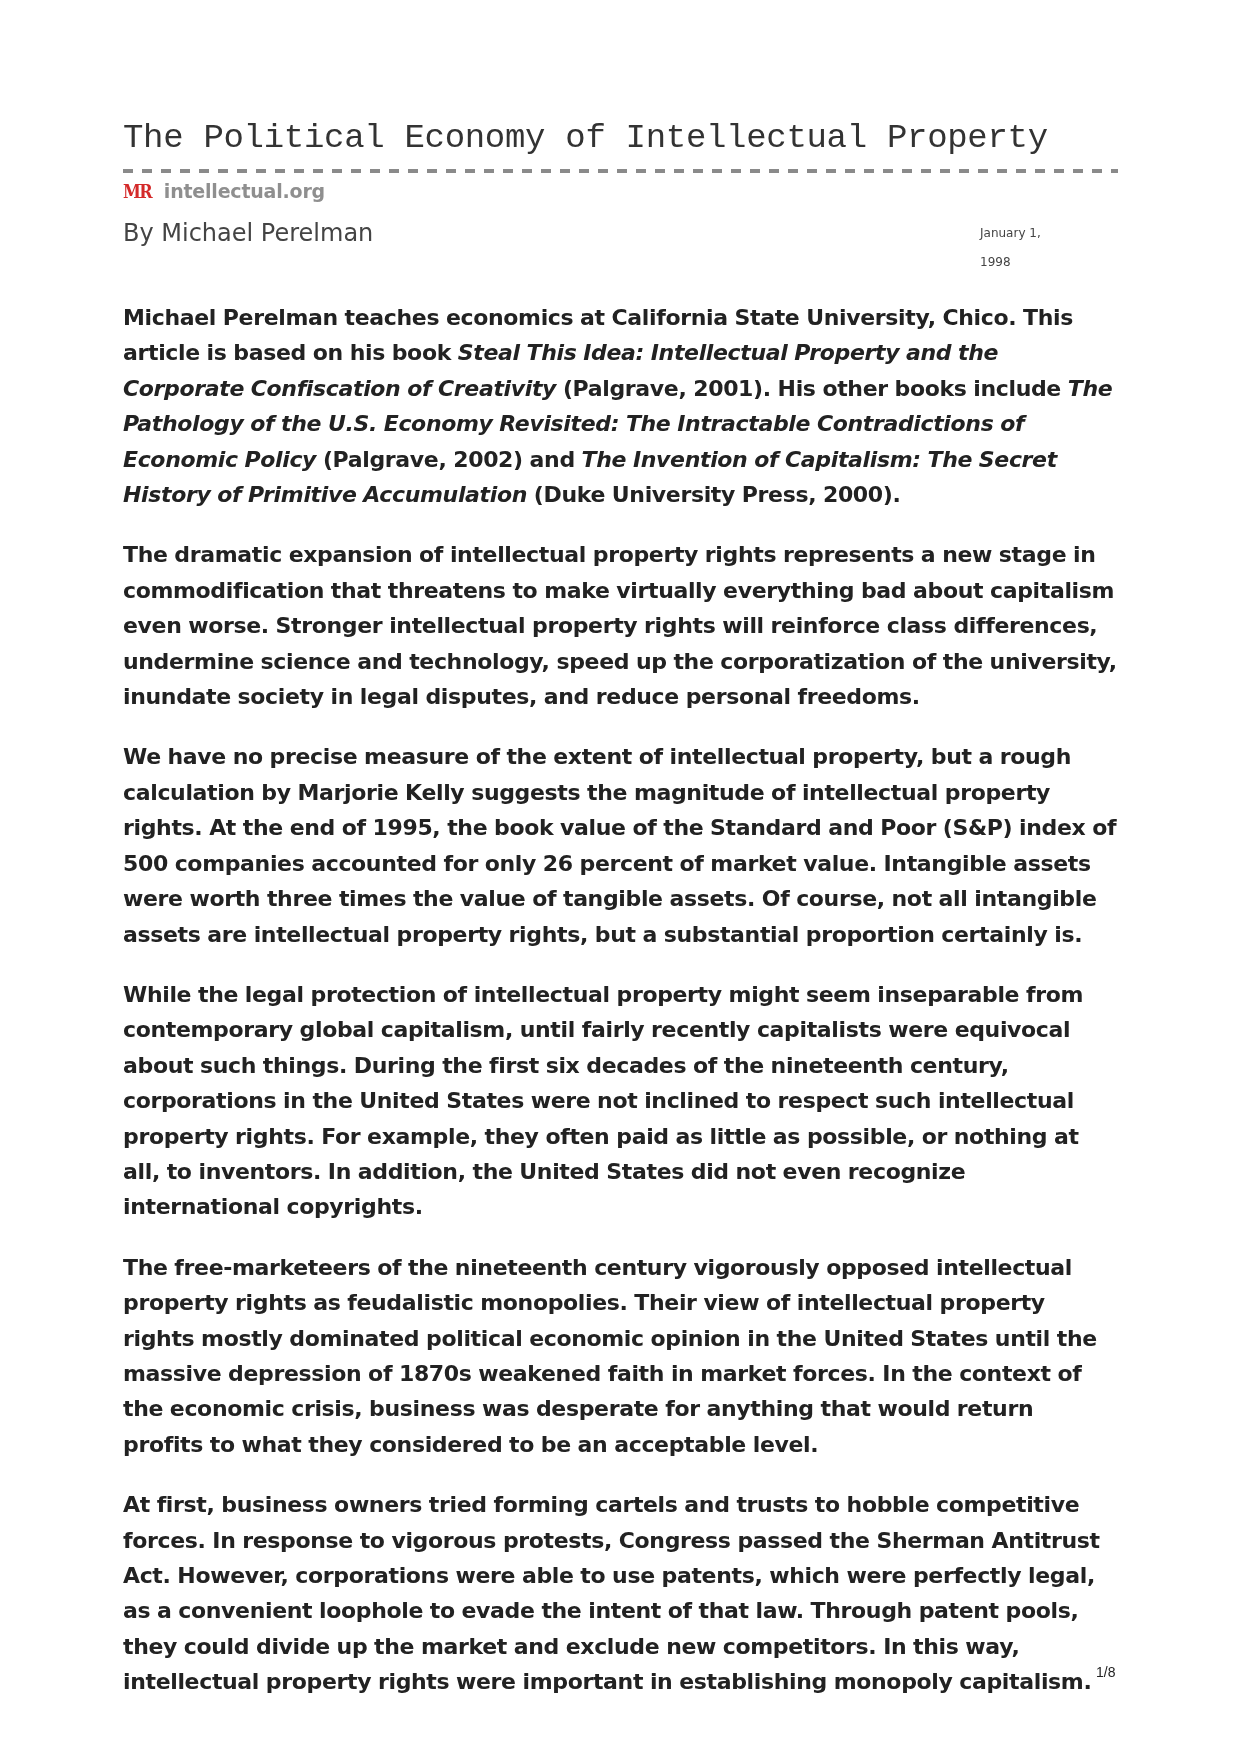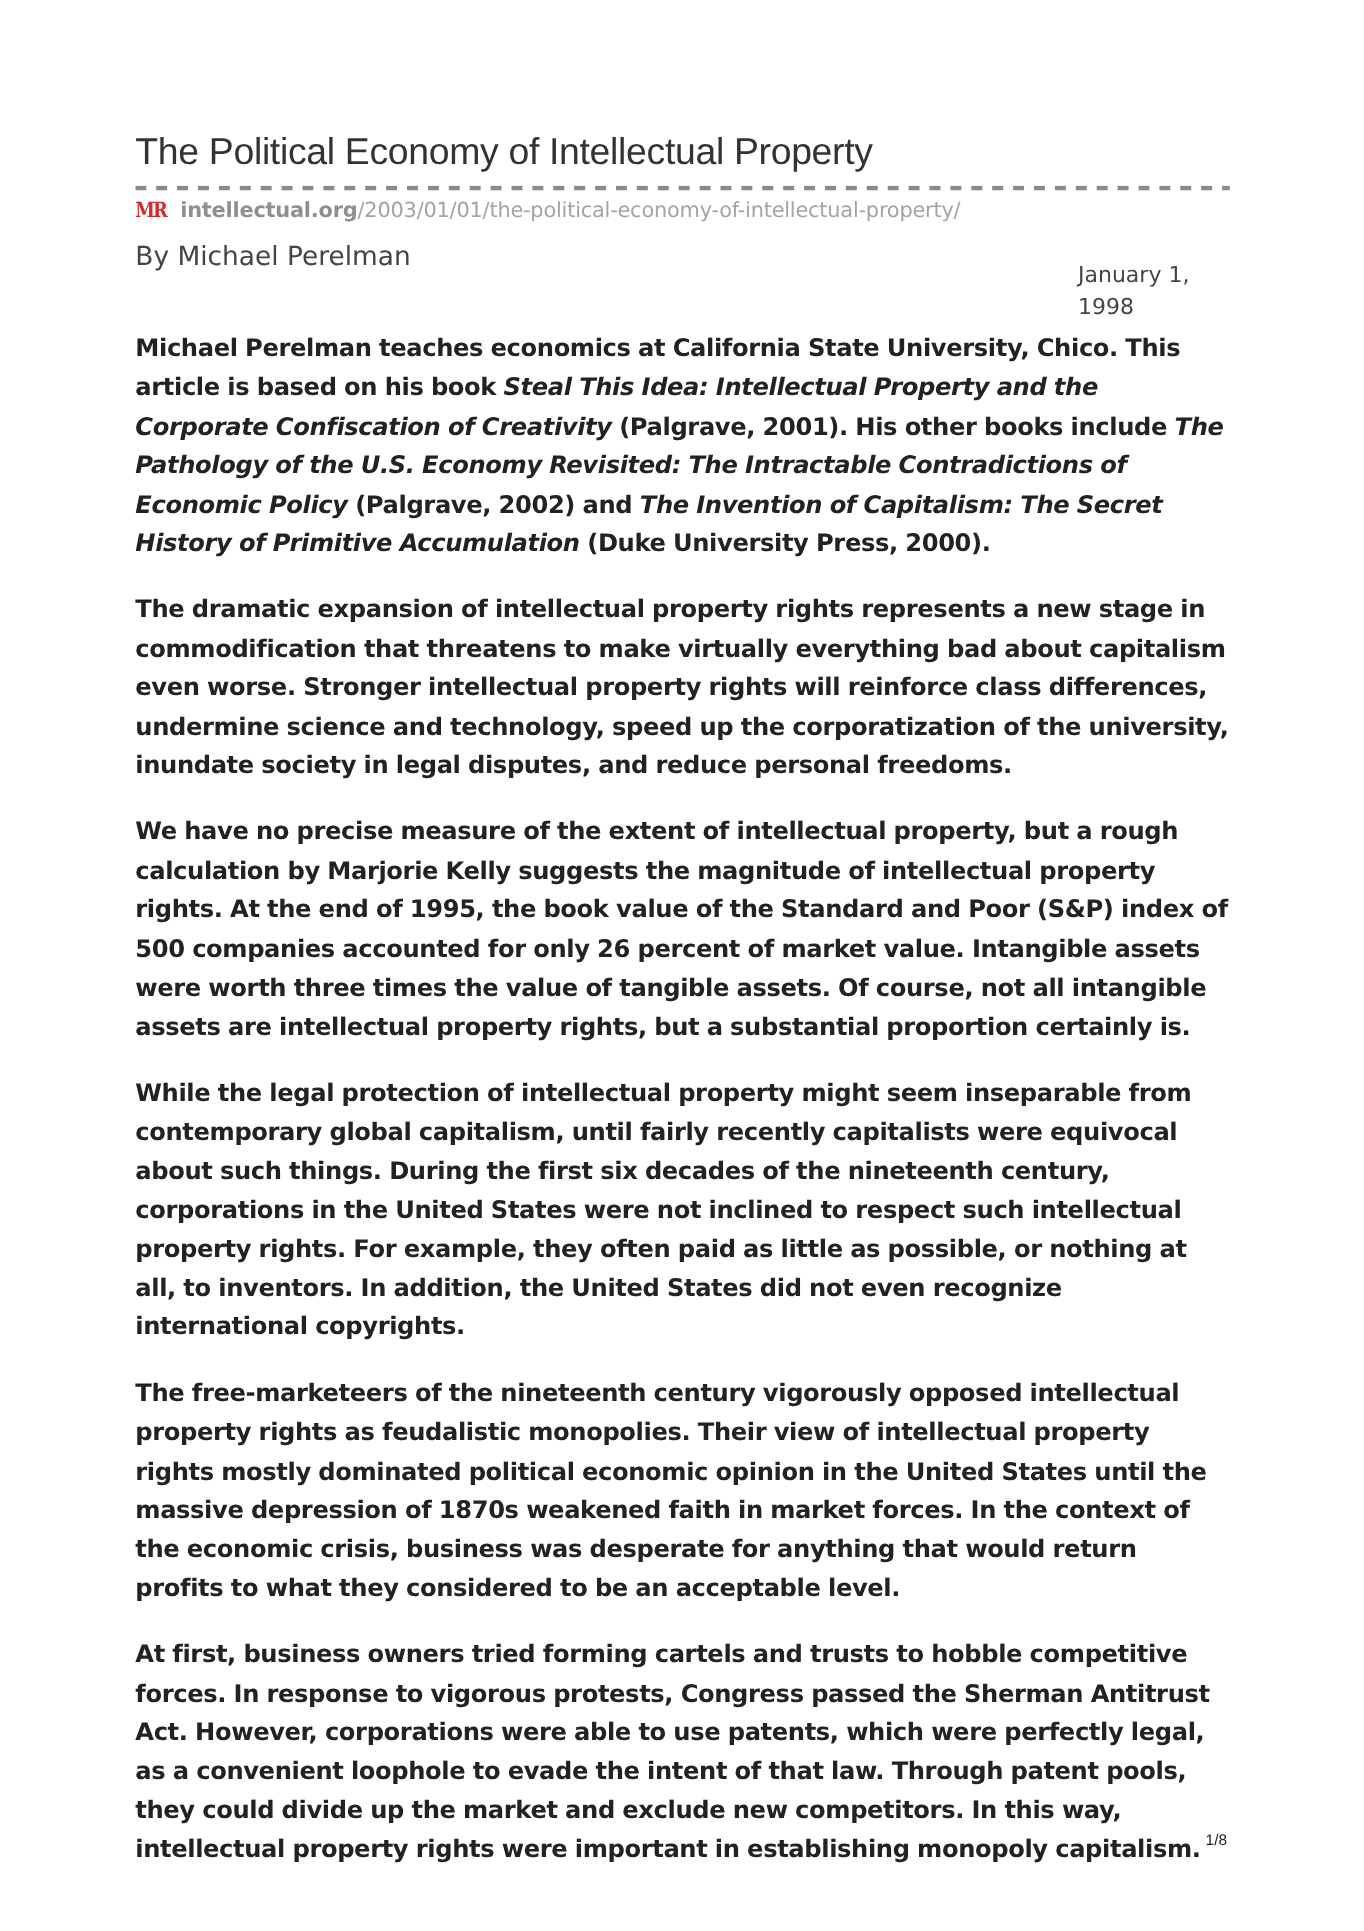--- a/index.html
+++ b/index.html
@@ -19,21 +19,21 @@
       position: absolute;
       left: 123px;
       top: 0;
       width: 995px;
     }
     .title {
       position: absolute;
       left: 0;
       top: 116px;
       margin: 0;
-      font-family: Liberation Sans, sans-serif;
+      font-family: Liberation Mono, monospace;
       font-weight: normal;
       font-size: 34px;
       line-height: 44px;
       color: #333333;
       white-space: nowrap;
       letter-spacing: -0.3px;
     }
     .dash-rule {
       position: absolute;
       left: 0;
@@ -81,24 +81,23 @@
       font-size: 24px;
       line-height: 28px;
       color: #444444;
       white-space: nowrap;
     }
     .dateline {
       position: absolute;
       left: 857px;
       top: 219px;
       width: 110px;
-      font-size: 20px;
+      font-size: 12px;
       line-height: 29px;
       color: #444444;
-      margin-top: 16px;
     }
     .article {
       position: absolute;
       left: 0;
       top: 300px;
       width: 995px;
       font-weight: bold;
     }
     .article p {
       margin: 0 0 25px 0;
@@ -125,21 +124,20 @@
 
 <div class="page">
 
   <h1 class="title">The Political Economy of Intellectual Property</h1>
 
   <div class="dash-rule"></div>
 
   <div class="source-line">
     <span class="mr-logo" style="color: rgb(212, 42, 42);">MR</span>
     <span class="src-domain">intellectual.org</span>
-    <span class="src-path">/2003/01/01/the-political-economy-of-intellectual-property/</span>
   </div>
 
   <div class="byline">By Michael Perelman</div>
 
   <div class="dateline">
     <div>January 1,</div>
     <div>1998</div>
   </div>
 
   <div class="article">

